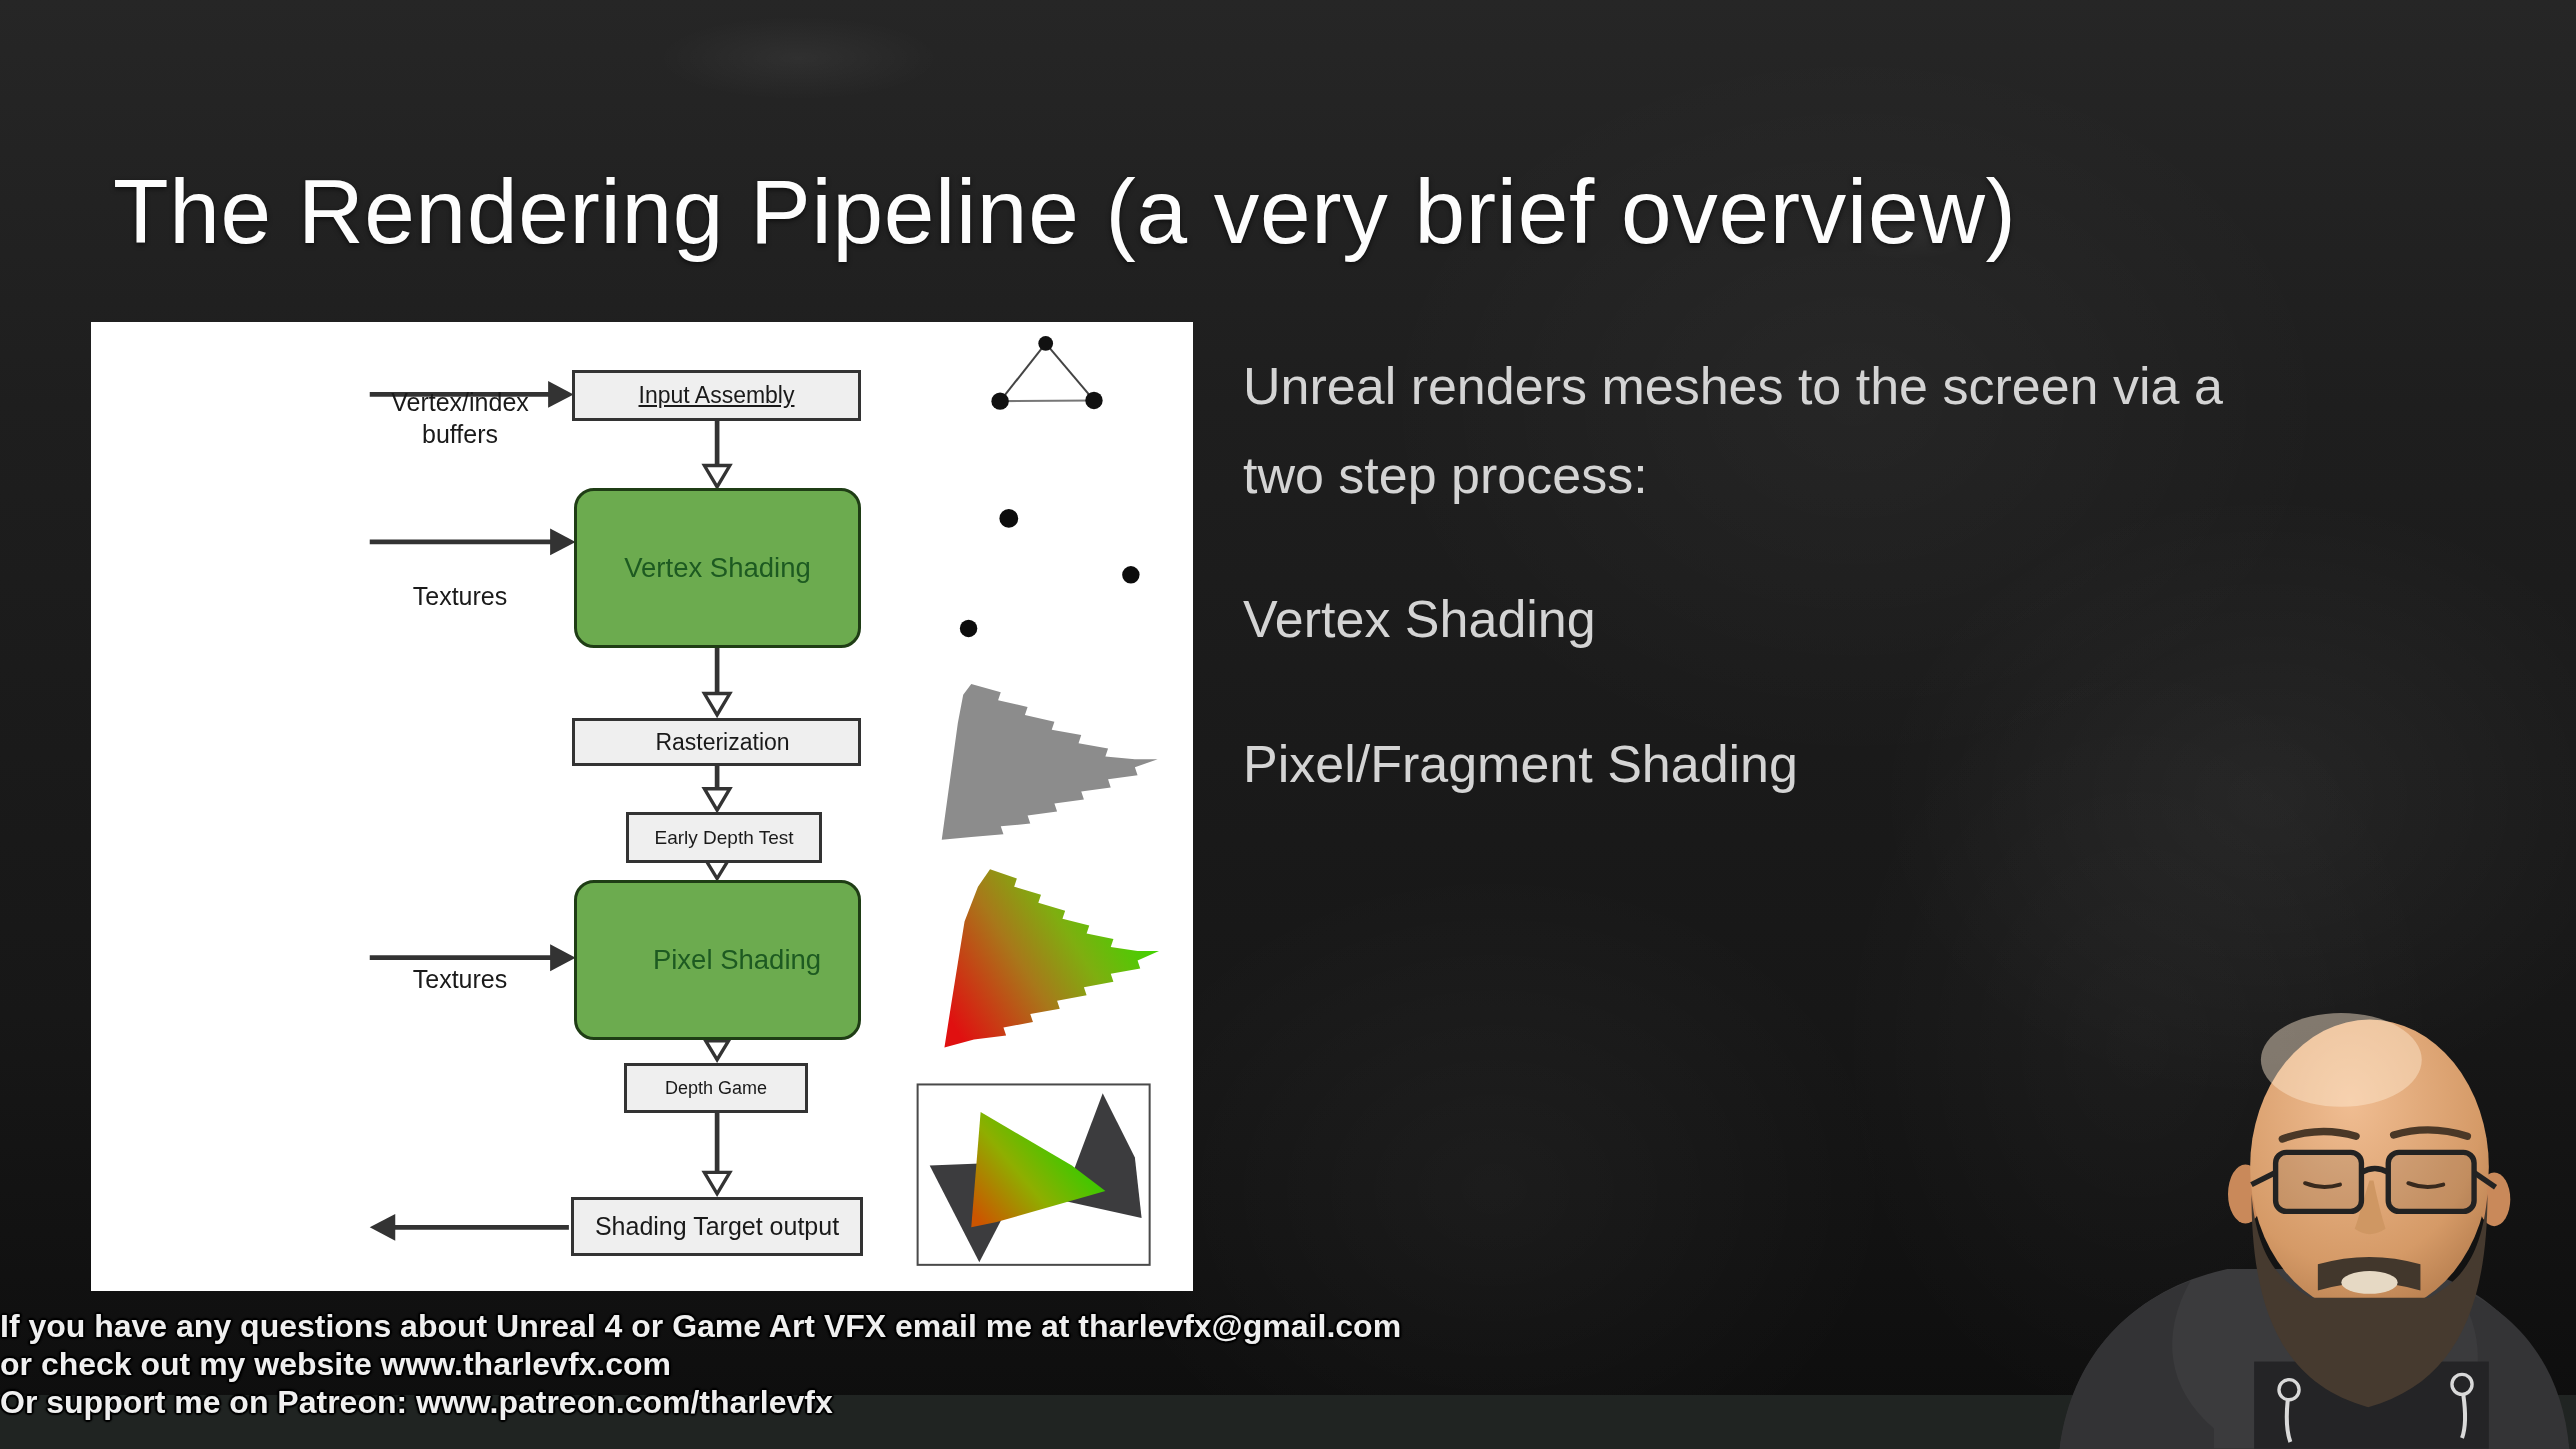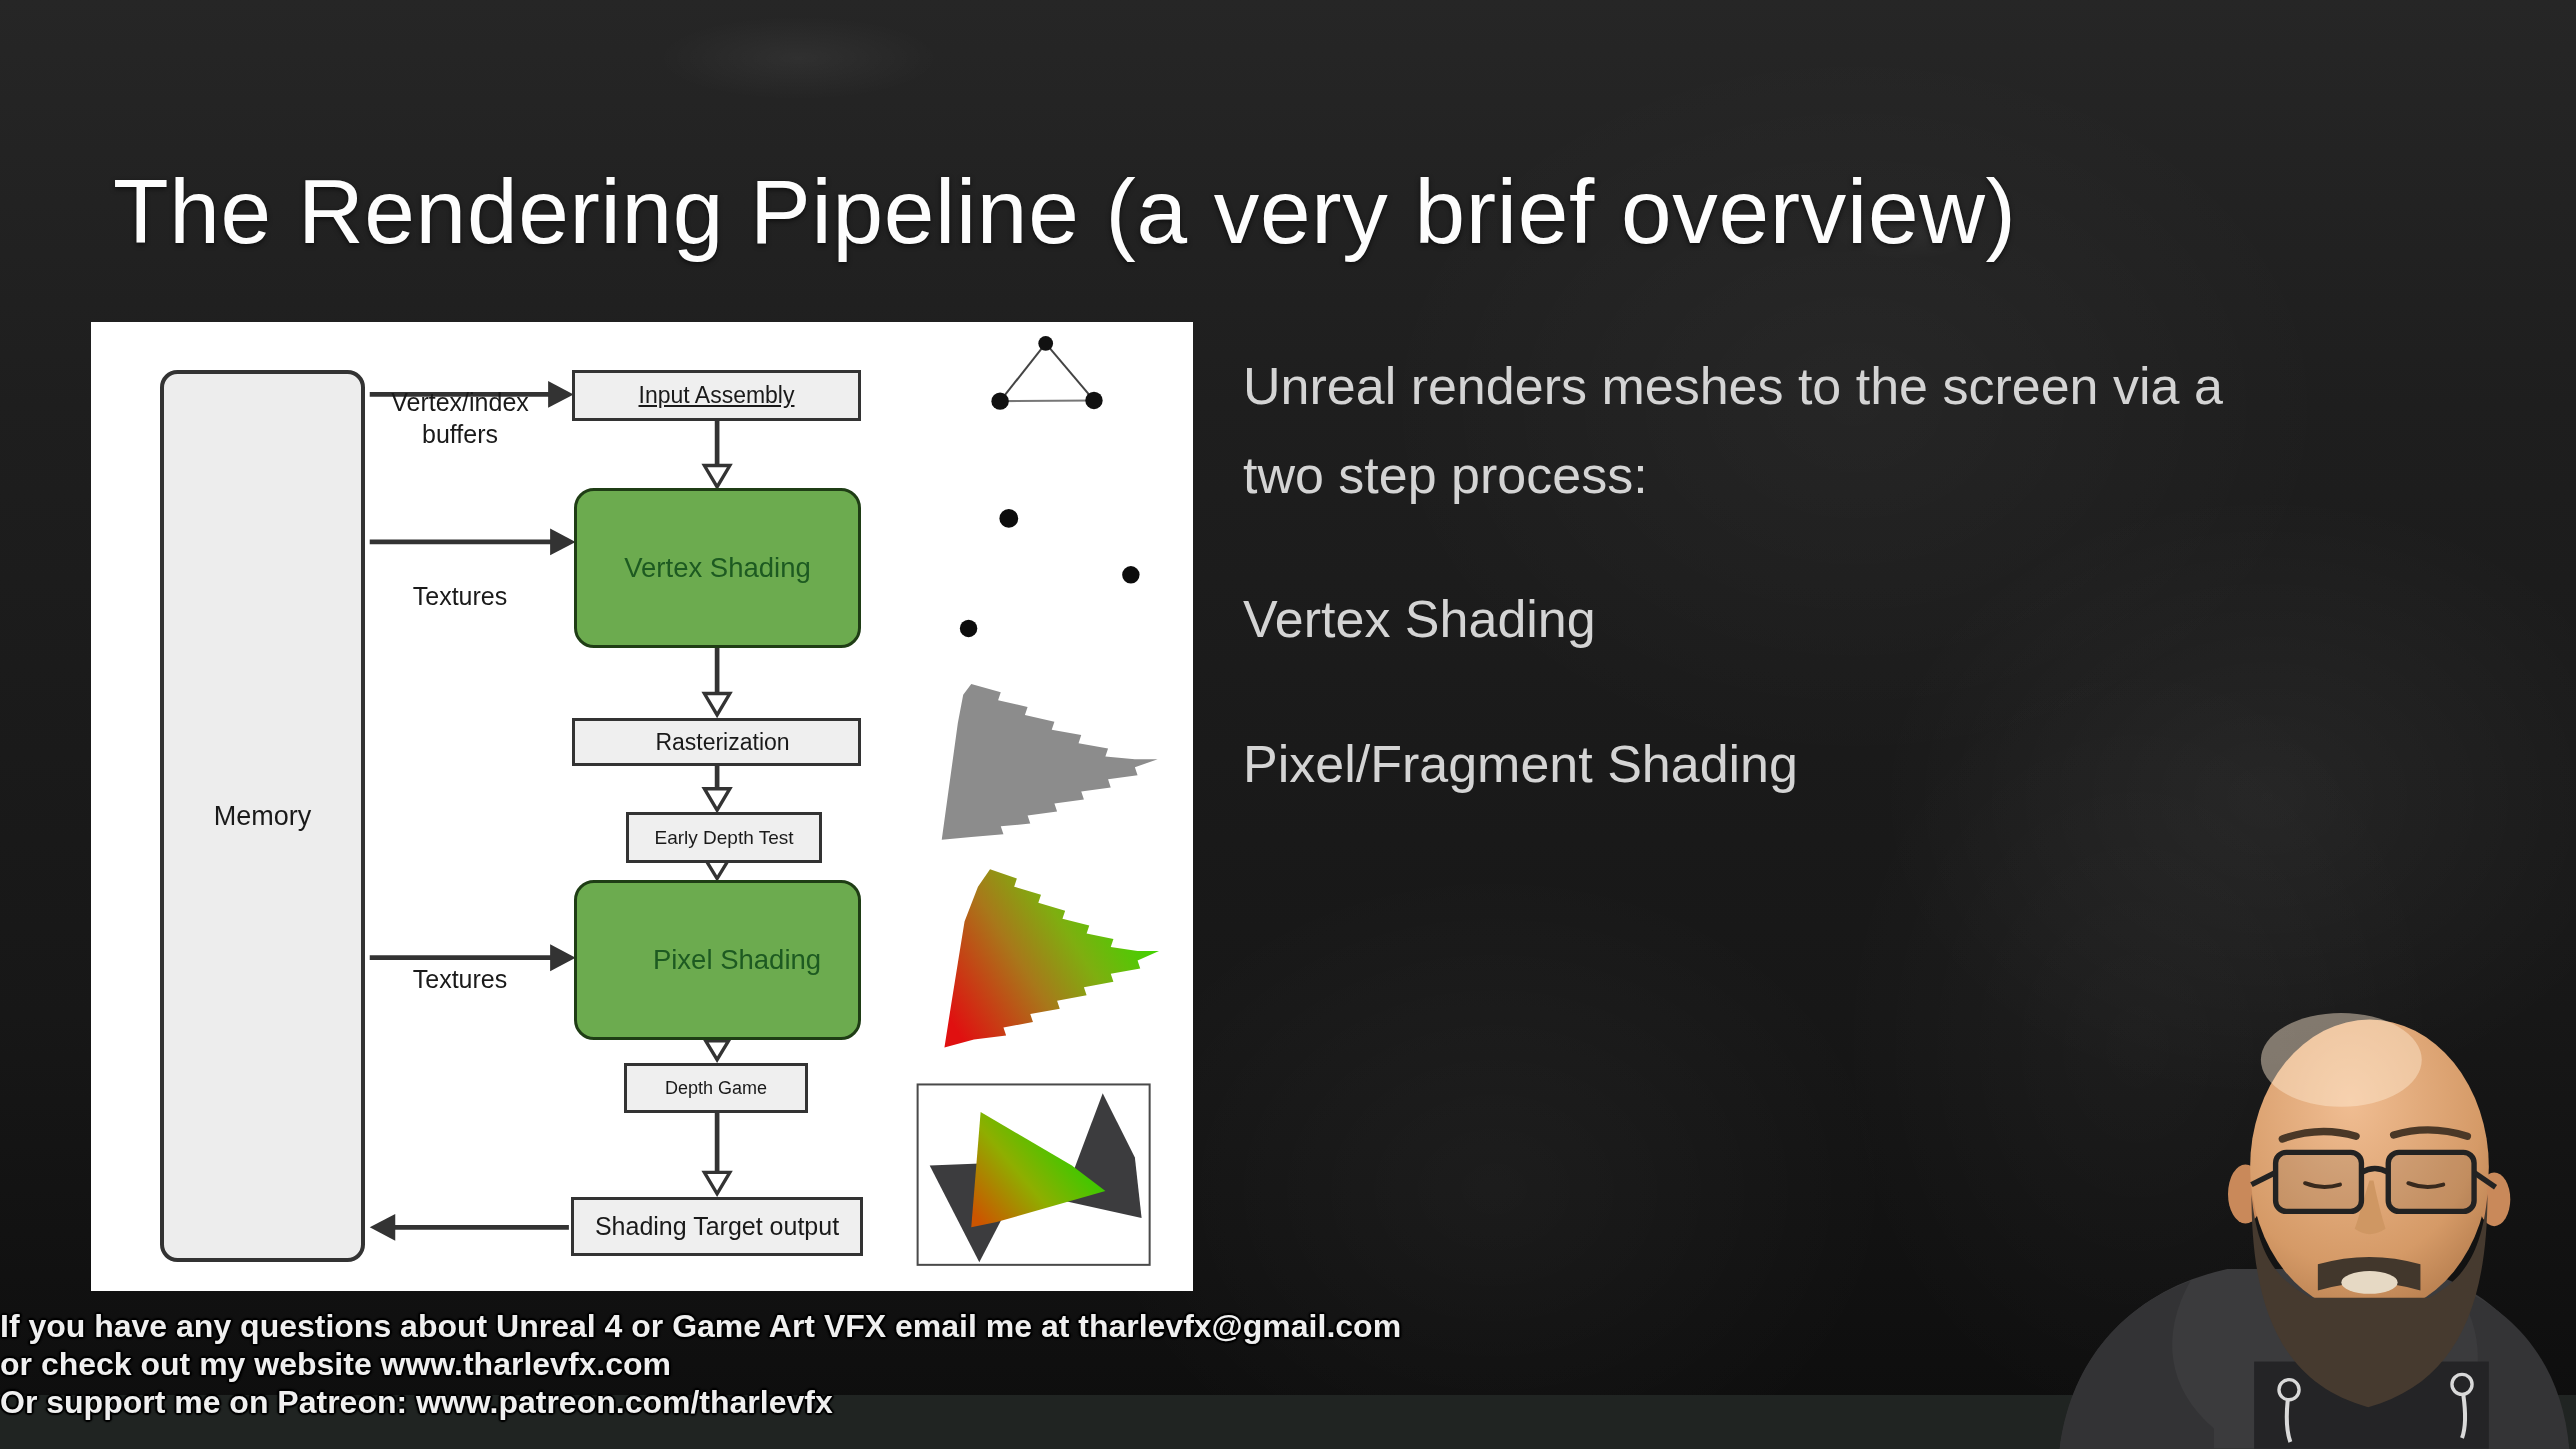--- a/index.html
+++ b/index.html
@@ -140,23 +140,20 @@
       </defs>
       <polygon fill="url(#shadeGrad)" points="1340,816 1380,830 1376,842 1416,854 1412,866 1452,878 1448,890 1488,900 1484,912 1524,920 1520,932 1560,938 1592,938 1560,952 1564,964 1520,972 1524,984 1480,992 1484,1004 1440,1012 1444,1024 1400,1032 1404,1044 1360,1052 1364,1064 1316,1070 1272,1082 1282,1018 1292,956 1302,894 1322,842"></polygon>
       <g>
         <rect x="1232" y="1137" width="346" height="269" fill="#fff" stroke="#4a4a4a" stroke-width="3"></rect>
         <polygon points="1250,1258 1402,1252 1324,1402" fill="#3c3c3e"></polygon>
         <polygon points="1508,1150 1556,1246 1566,1336 1448,1310" fill="#3c3c3e"></polygon>
         <polygon points="1326,1178 1462,1258 1512,1296 1350,1342 1312,1350" fill="url(#outGrad)"></polygon>
       </g>
     </svg>
 
-    <div class="node memory">
-      <span>Memory</span>
-    </div>
     <div class="node n-input">
       <span>Input Assembly</span>
     </div>
     <div class="node n-green n-vertex">
       <span>Vertex Shading</span>
     </div>
     <div class="node n-raster">
       <span>Rasterization</span>
     </div>
     <div class="node n-edt">

